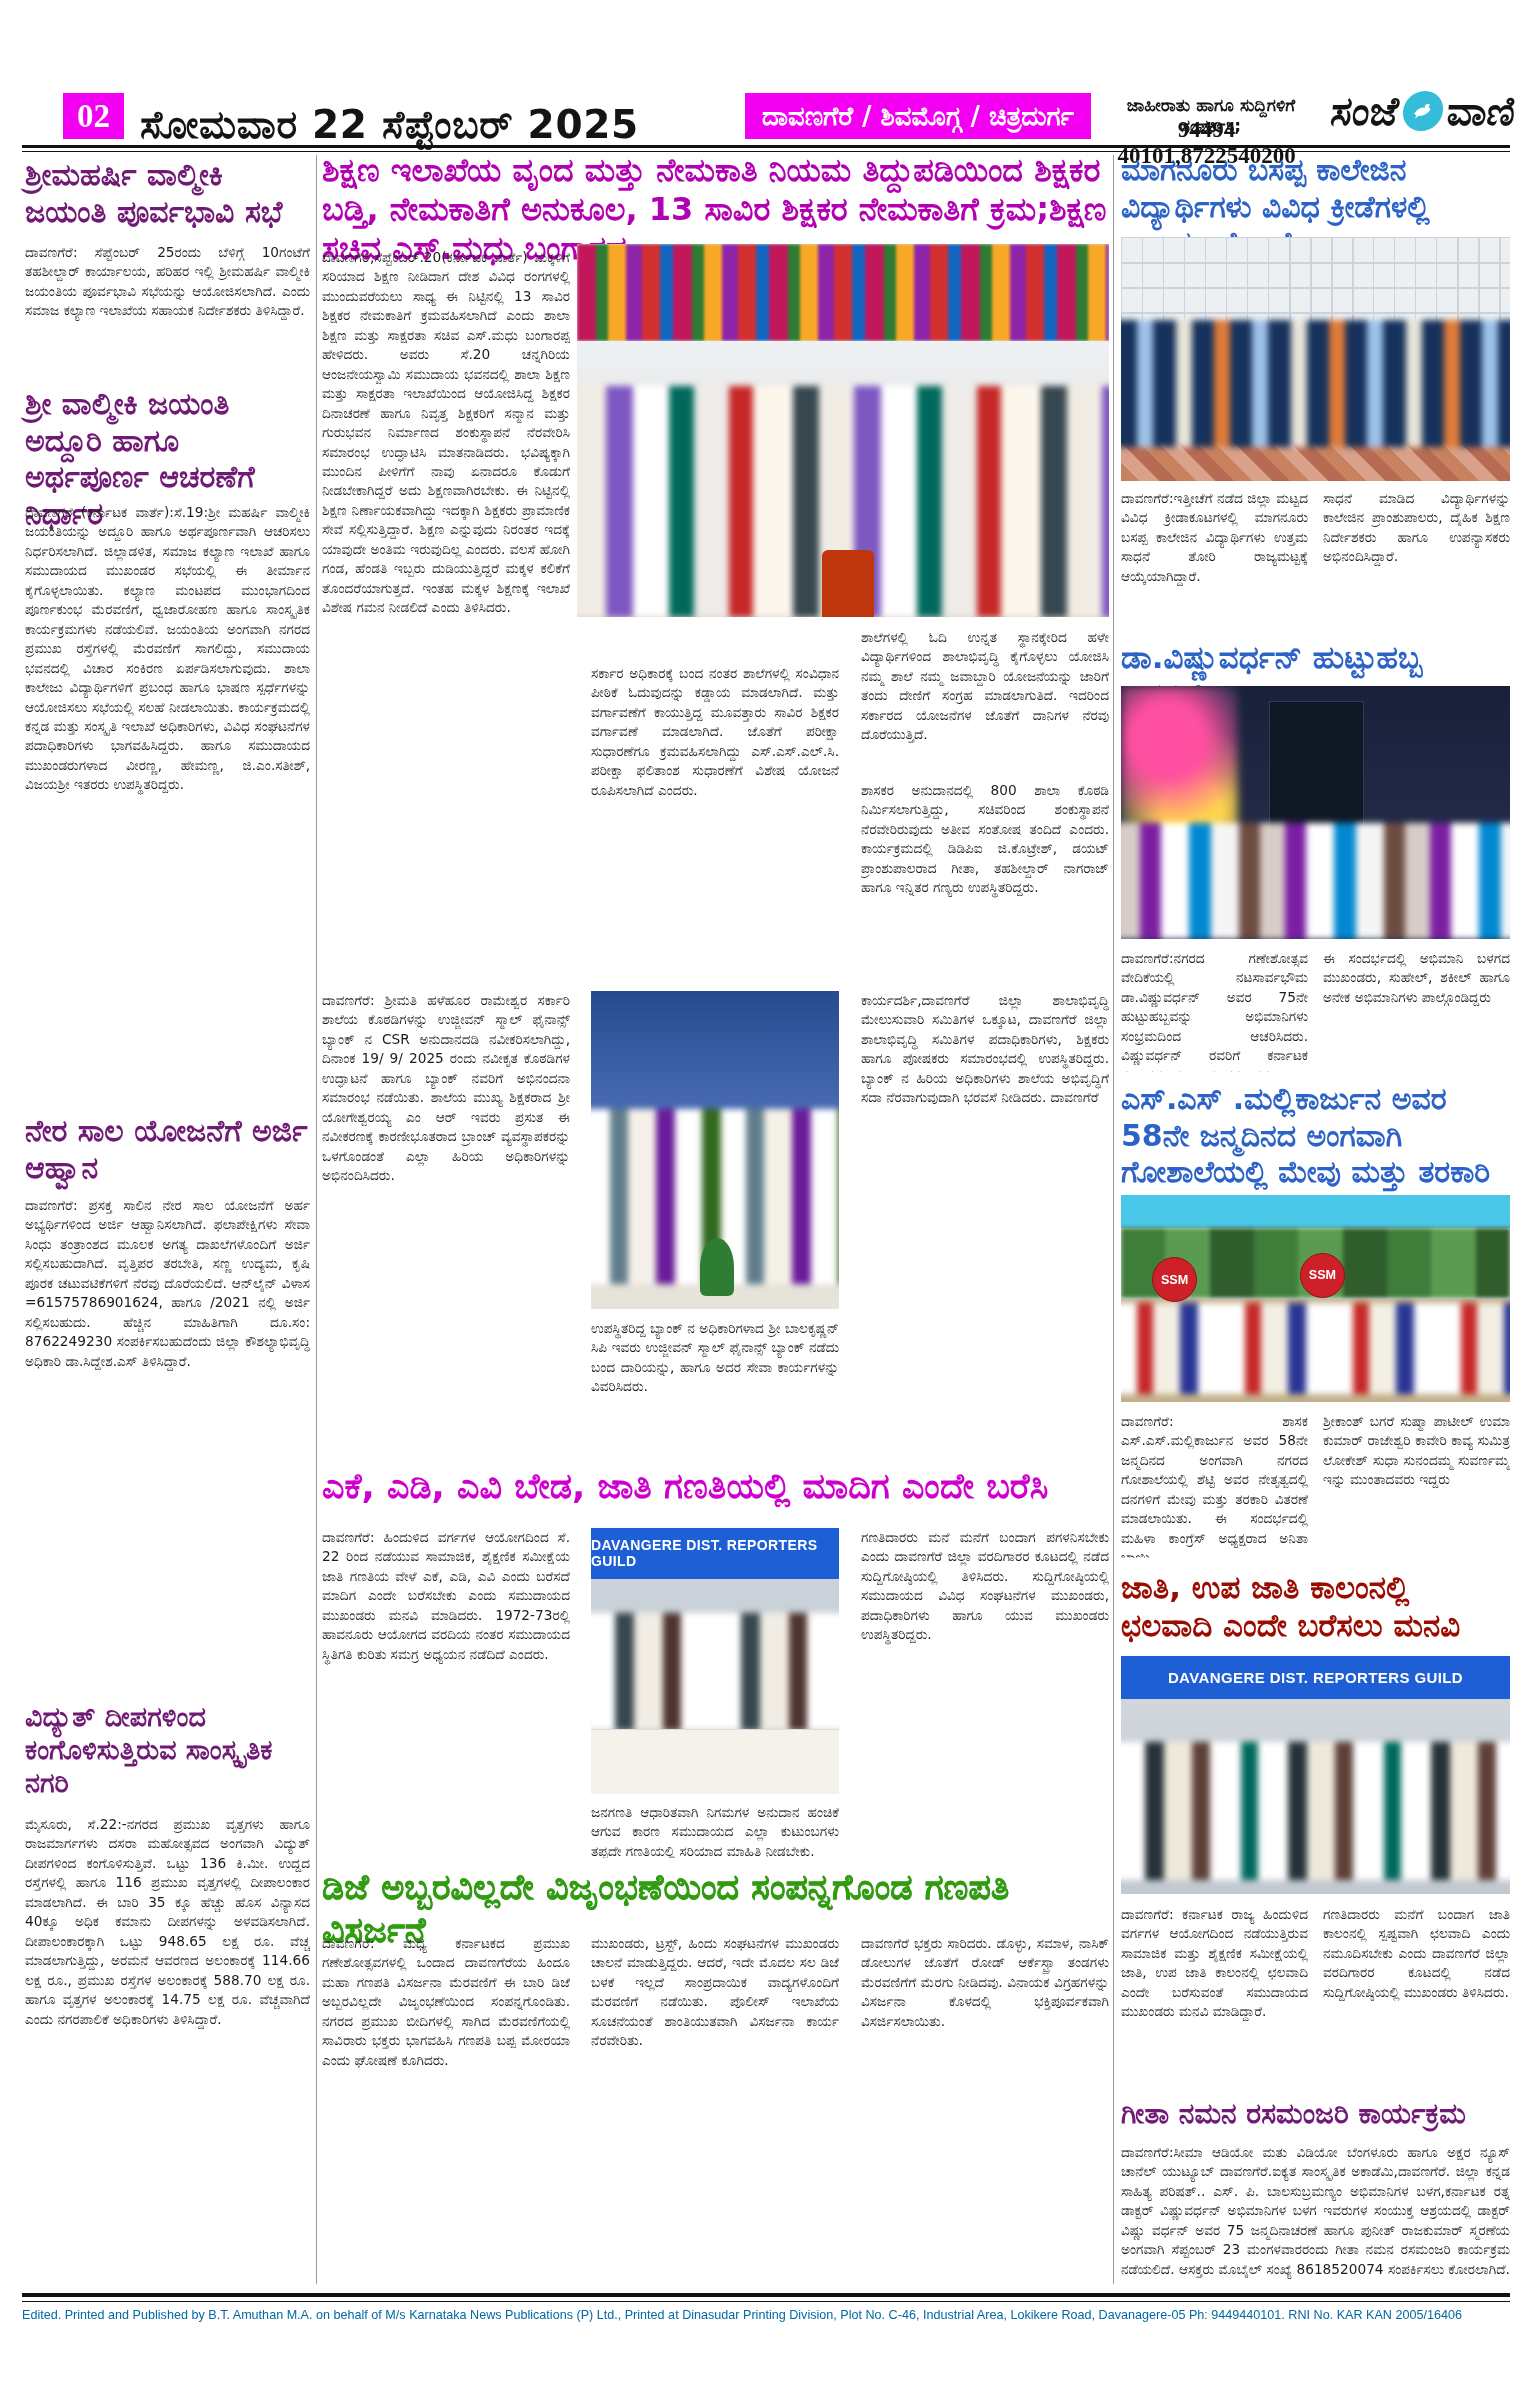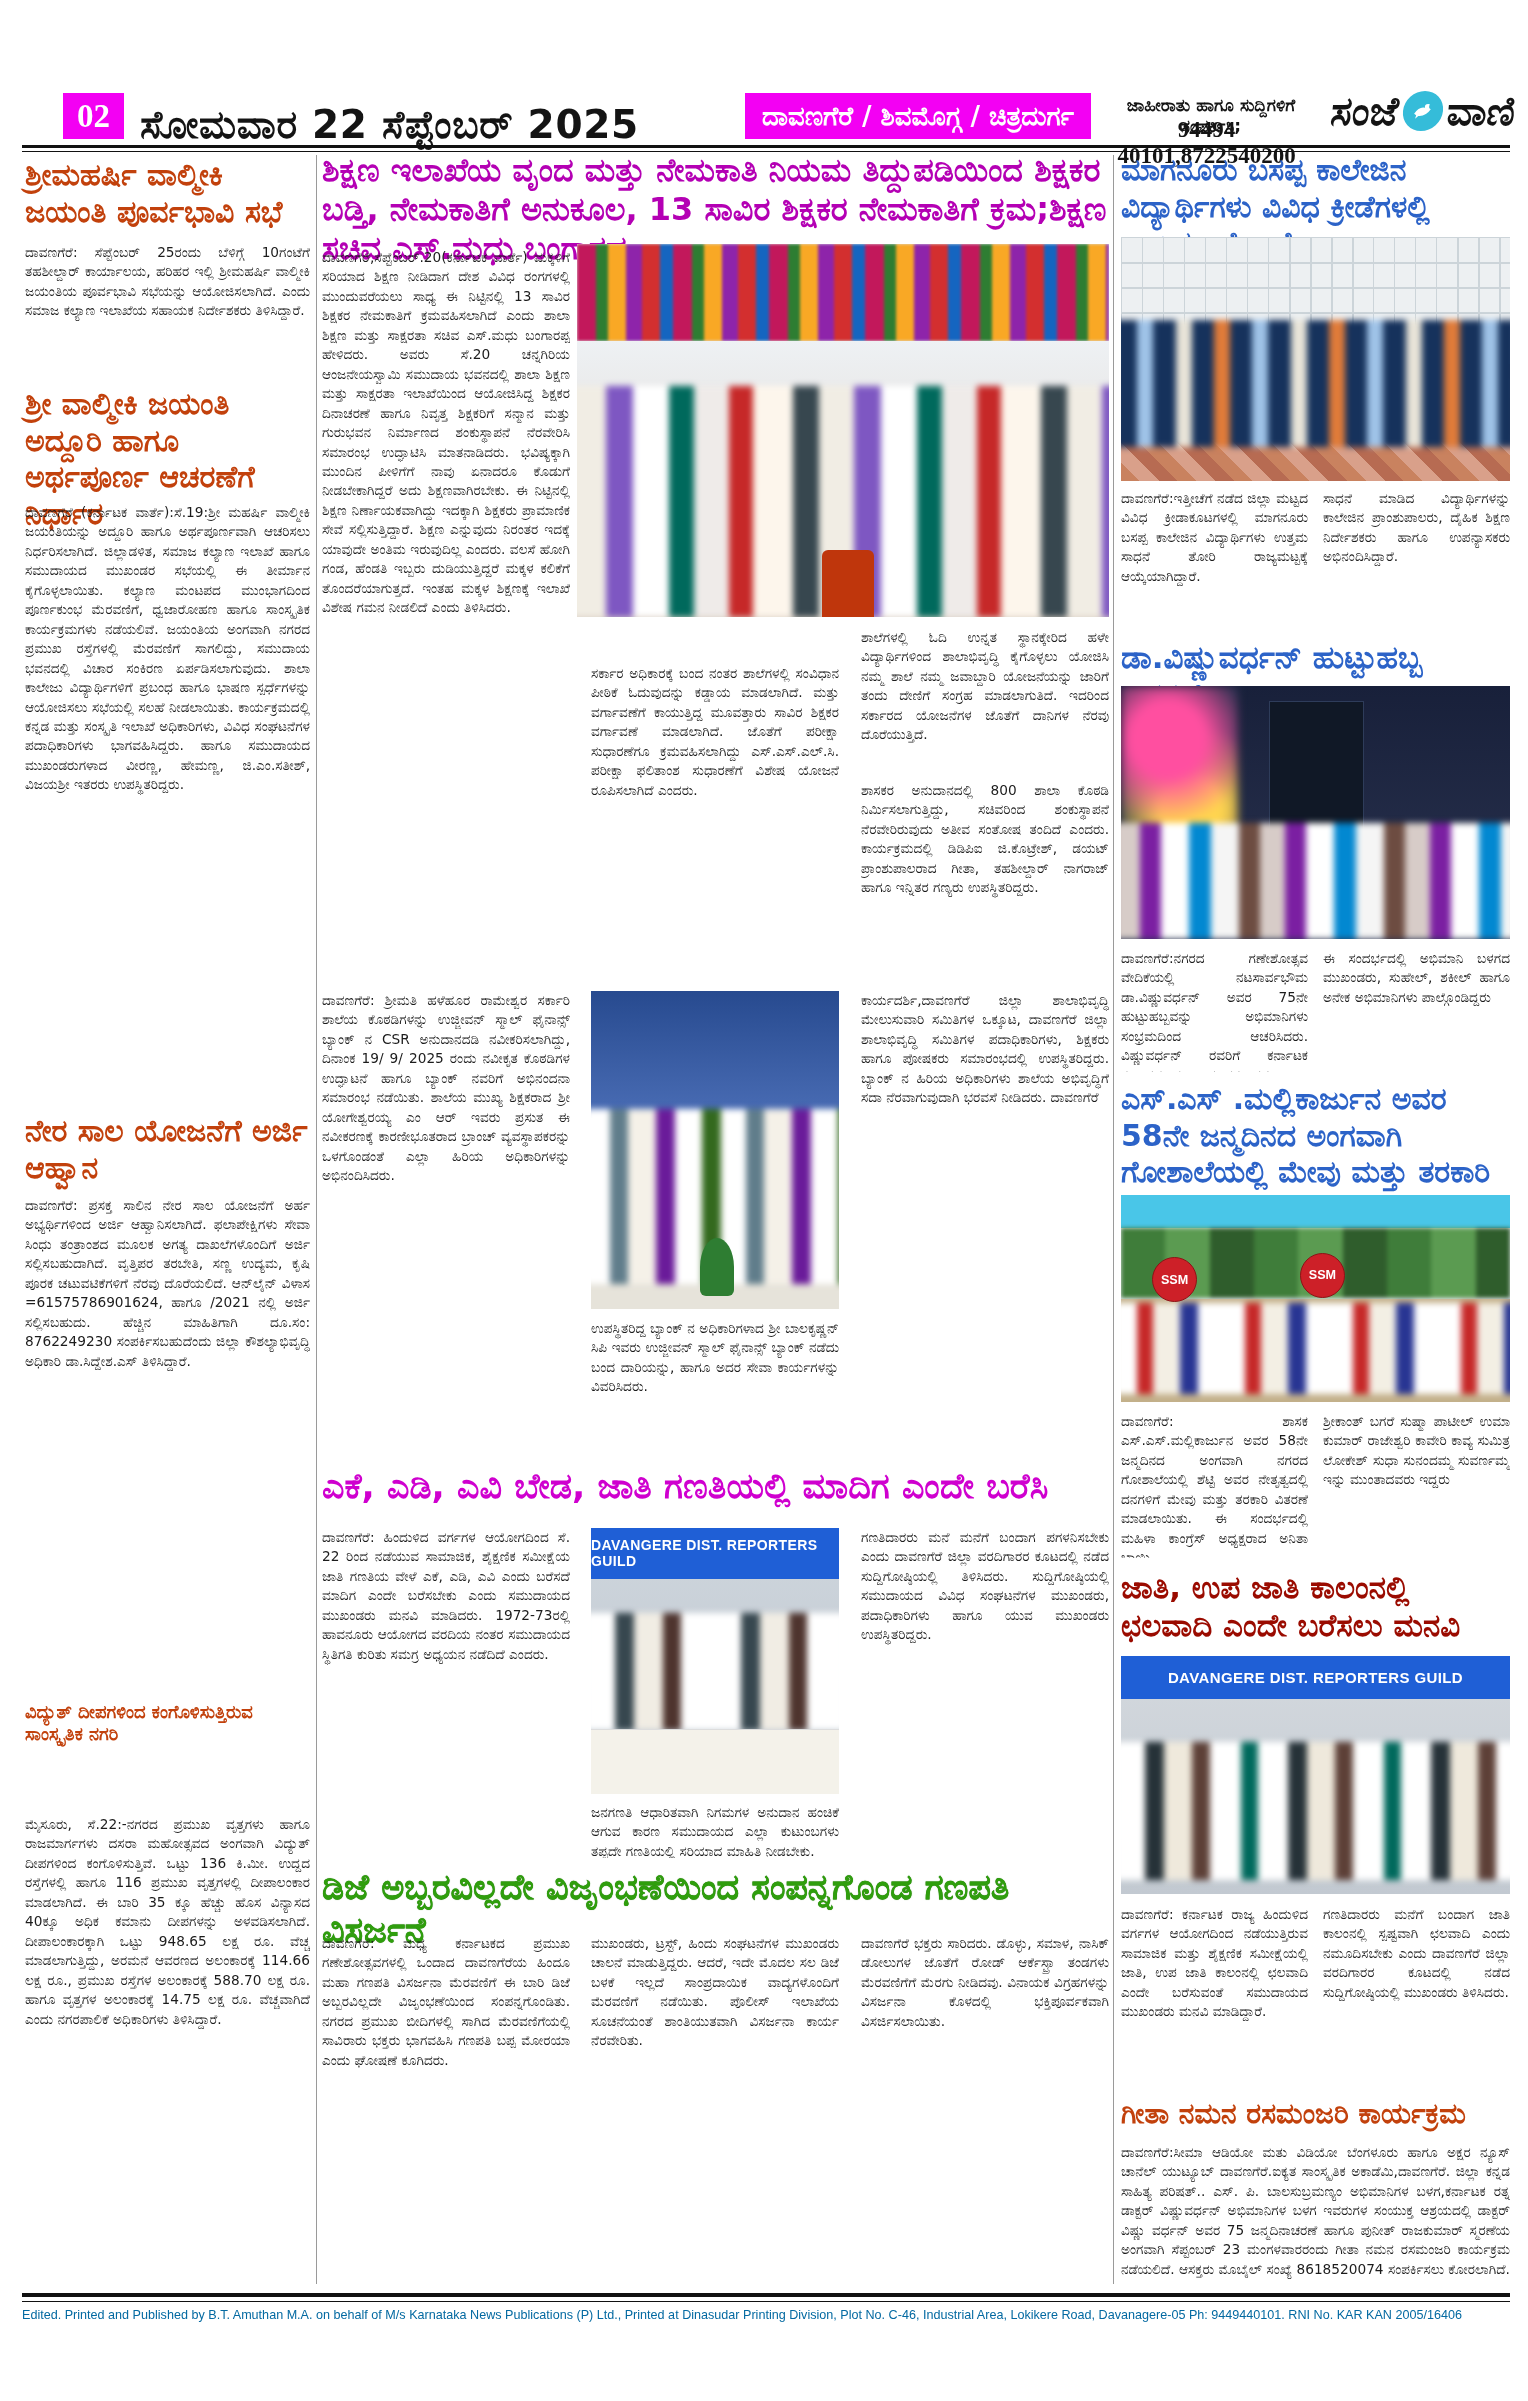--- a/index.html
+++ b/index.html
@@ -16,21 +16,21 @@
   .contact2{font-weight:bold;font-size:23px;text-align:center;font-family:"Liberation Serif",serif;}
   .masthead{display:flex;align-items:center;gap:4.4px;font-weight:bold;font-size:40px;
             font-family:"DejaVu Serif",serif;transform:skewX(-6deg);}
   .mast-circle{width:40px;height:40px;border-radius:50%;background:#35bcd9;display:flex;
                align-items:center;justify-content:center;flex:0 0 auto;}
   .rule-double{border-top:3px solid #111;border-bottom:0.7px solid #111;height:3px;}
   .rule-footer{border-top:4.4px solid #111;border-bottom:0.7px solid #111;height:3.7px;}
   .vdiv{width:0.7px;background:#9a9a9a;}
   
   .hl{font-weight:bold;line-height:1.22;letter-spacing:0;}
-  .hl-black{color:#c2410c;}
+  .hl-black{color:#701a75;}
   .hl-magenta{color:#cf00cf;}
   .hl-purple{color:#b400b4;}
   .hl-blue{color:#2c63c8;}
   .hl-red{color:#9a0b00;}
   .hl-green{color:#2f9e0d;text-shadow:0 0 0.7px #1c6c06;}
   
   .body-txt{font-size:13.7px;line-height:1.42;text-align:justify;color:#1c1c1c;
             overflow:hidden;word-break:break-word;}
   
   .photo{overflow:hidden;background:#dde1e5;}
@@ -68,21 +68,21 @@
 
   <div class="abs hl hl-black" style="left:25px;top:157px;width:285px;font-size:30px;">ಶ್ರೀಮಹರ್ಷಿ ವಾಲ್ಮೀಕಿ ಜಯಂತಿ ಪೂರ್ವಭಾವಿ ಸಭೆ</div>
   <div class="abs body-txt" style="left:25px;top:243px;width:285px;height:133px;">ದಾವಣಗೆರೆ: ಸೆಪ್ಟೆಂಬರ್ 25ರಂದು ಬೆಳಿಗ್ಗೆ 10ಗಂಟೆಗೆ ತಹಶೀಲ್ದಾರ್ ಕಾರ್ಯಾಲಯ, ಹರಿಹರ ಇಲ್ಲಿ ಶ್ರೀಮಹರ್ಷಿ ವಾಲ್ಮೀಕಿ ಜಯಂತಿಯ ಪೂರ್ವಭಾವಿ ಸಭೆಯನ್ನು ಆಯೋಜಿಸಲಾಗಿದೆ. ಎಂದು ಸಮಾಜ ಕಲ್ಯಾಣ ಇಲಾಖೆಯ ಸಹಾಯಕ ನಿರ್ದೇಶಕರು ತಿಳಿಸಿದ್ದಾರೆ.</div>
 
   <div class="abs hl hl-black" style="left:25px;top:386px;width:285px;font-size:30px;">ಶ್ರೀ ವಾಲ್ಮೀಕಿ ಜಯಂತಿ ಅದ್ದೂರಿ ಹಾಗೂ ಅರ್ಥಪೂರ್ಣ ಆಚರಣೆಗೆ ನಿರ್ಧಾರ</div>
   <div class="abs body-txt" style="left:25px;top:503px;width:285px;height:595px;">ದಾವಣಗೆರೆ (ಕರ್ನಾಟಕ ವಾರ್ತೆ):ಸೆ.19:ಶ್ರೀ ಮಹರ್ಷಿ ವಾಲ್ಮೀಕಿ ಜಯಂತಿಯನ್ನು ಅದ್ದೂರಿ ಹಾಗೂ ಅರ್ಥಪೂರ್ಣವಾಗಿ ಆಚರಿಸಲು ನಿರ್ಧರಿಸಲಾಗಿದೆ. ಜಿಲ್ಲಾಡಳಿತ, ಸಮಾಜ ಕಲ್ಯಾಣ ಇಲಾಖೆ ಹಾಗೂ ಸಮುದಾಯದ ಮುಖಂಡರ ಸಭೆಯಲ್ಲಿ ಈ ತೀರ್ಮಾನ ಕೈಗೊಳ್ಳಲಾಯಿತು. ಕಲ್ಯಾಣ ಮಂಟಪದ ಮುಂಭಾಗದಿಂದ ಪೂರ್ಣಕುಂಭ ಮೆರವಣಿಗೆ, ಧ್ವಜಾರೋಹಣ ಹಾಗೂ ಸಾಂಸ್ಕೃತಿಕ ಕಾರ್ಯಕ್ರಮಗಳು ನಡೆಯಲಿವೆ. ಜಯಂತಿಯ ಅಂಗವಾಗಿ ನಗರದ ಪ್ರಮುಖ ರಸ್ತೆಗಳಲ್ಲಿ ಮೆರವಣಿಗೆ ಸಾಗಲಿದ್ದು, ಸಮುದಾಯ ಭವನದಲ್ಲಿ ವಿಚಾರ ಸಂಕಿರಣ ಏರ್ಪಡಿಸಲಾಗುವುದು. ಶಾಲಾ ಕಾಲೇಜು ವಿದ್ಯಾರ್ಥಿಗಳಿಗೆ ಪ್ರಬಂಧ ಹಾಗೂ ಭಾಷಣ ಸ್ಪರ್ಧೆಗಳನ್ನು ಆಯೋಜಿಸಲು ಸಭೆಯಲ್ಲಿ ಸಲಹೆ ನೀಡಲಾಯಿತು. ಕಾರ್ಯಕ್ರಮದಲ್ಲಿ ಕನ್ನಡ ಮತ್ತು ಸಂಸ್ಕೃತಿ ಇಲಾಖೆ ಅಧಿಕಾರಿಗಳು, ವಿವಿಧ ಸಂಘಟನೆಗಳ ಪದಾಧಿಕಾರಿಗಳು ಭಾಗವಹಿಸಿದ್ದರು. ಹಾಗೂ ಸಮುದಾಯದ ಮುಖಂಡರುಗಳಾದ ವೀರಣ್ಣ, ಹೇಮಣ್ಣ, ಜಿ.ಎಂ.ಸತೀಶ್, ವಿಜಯಶ್ರೀ ಇತರರು ಉಪಸ್ಥಿತರಿದ್ದರು.</div>
 
   <div class="abs hl hl-black" style="left:25px;top:1113px;width:285px;font-size:30px;">ನೇರ ಸಾಲ ಯೋಜನೆಗೆ ಅರ್ಜಿ ಆಹ್ವಾನ</div>
   <div class="abs body-txt" style="left:25px;top:1196px;width:285px;height:488px;">ದಾವಣಗೆರೆ: ಪ್ರಸಕ್ತ ಸಾಲಿನ ನೇರ ಸಾಲ ಯೋಜನೆಗೆ ಅರ್ಹ ಅಭ್ಯರ್ಥಿಗಳಿಂದ ಅರ್ಜಿ ಆಹ್ವಾನಿಸಲಾಗಿದೆ. ಫಲಾಪೇಕ್ಷಿಗಳು ಸೇವಾ ಸಿಂಧು ತಂತ್ರಾಂಶದ ಮೂಲಕ ಅಗತ್ಯ ದಾಖಲೆಗಳೊಂದಿಗೆ ಅರ್ಜಿ ಸಲ್ಲಿಸಬಹುದಾಗಿದೆ. ವೃತ್ತಿಪರ ತರಬೇತಿ, ಸಣ್ಣ ಉದ್ಯಮ, ಕೃಷಿ ಪೂರಕ ಚಟುವಟಿಕೆಗಳಿಗೆ ನೆರವು ದೊರೆಯಲಿದೆ. ಆನ್‌ಲೈನ್ ವಿಳಾಸ =61575786901624, ಹಾಗೂ /2021 ನಲ್ಲಿ ಅರ್ಜಿ ಸಲ್ಲಿಸಬಹುದು. ಹೆಚ್ಚಿನ ಮಾಹಿತಿಗಾಗಿ ದೂ.ಸಂ: 8762249230 ಸಂಪರ್ಕಿಸಬಹುದೆಂದು ಜಿಲ್ಲಾ ಕೌಶಲ್ಯಾಭಿವೃದ್ಧಿ ಅಧಿಕಾರಿ ಡಾ.ಸಿದ್ದೇಶ.ಎಸ್ ತಿಳಿಸಿದ್ದಾರೆ.</div>
 
-  <div class="abs hl hl-black" style="left:25px;top:1701px;width:285px;font-size:18px;">ವಿದ್ಯುತ್ ದೀಪಗಳಿಂದ ಕಂಗೊಳಿಸುತ್ತಿರುವ ಸಾಂಸ್ಕೃತಿಕ ನಗರಿ</div>
+  <div class="abs hl hl-black" style="left:25px;top:1701px;width:285px;font-size:27px;">ವಿದ್ಯುತ್ ದೀಪಗಳಿಂದ ಕಂಗೊಳಿಸುತ್ತಿರುವ ಸಾಂಸ್ಕೃತಿಕ ನಗರಿ</div>
   <div class="abs body-txt" style="left:25px;top:1815px;width:285px;height:466px;">ಮೈಸೂರು, ಸೆ.22:-ನಗರದ ಪ್ರಮುಖ ವೃತ್ತಗಳು ಹಾಗೂ ರಾಜಮಾರ್ಗಗಳು ದಸರಾ ಮಹೋತ್ಸವದ ಅಂಗವಾಗಿ ವಿದ್ಯುತ್ ದೀಪಗಳಿಂದ ಕಂಗೊಳಿಸುತ್ತಿವೆ. ಒಟ್ಟು 136 ಕಿ.ಮೀ. ಉದ್ದದ ರಸ್ತೆಗಳಲ್ಲಿ ಹಾಗೂ 116 ಪ್ರಮುಖ ವೃತ್ತಗಳಲ್ಲಿ ದೀಪಾಲಂಕಾರ ಮಾಡಲಾಗಿದೆ. ಈ ಬಾರಿ 35 ಕ್ಕೂ ಹೆಚ್ಚು ಹೊಸ ವಿನ್ಯಾಸದ 40ಕ್ಕೂ ಅಧಿಕ ಕಮಾನು ದೀಪಗಳನ್ನು ಅಳವಡಿಸಲಾಗಿದೆ. ದೀಪಾಲಂಕಾರಕ್ಕಾಗಿ ಒಟ್ಟು 948.65 ಲಕ್ಷ ರೂ. ವೆಚ್ಚ ಮಾಡಲಾಗುತ್ತಿದ್ದು, ಅರಮನೆ ಆವರಣದ ಅಲಂಕಾರಕ್ಕೆ 114.66 ಲಕ್ಷ ರೂ., ಪ್ರಮುಖ ರಸ್ತೆಗಳ ಅಲಂಕಾರಕ್ಕೆ 588.70 ಲಕ್ಷ ರೂ. ಹಾಗೂ ವೃತ್ತಗಳ ಅಲಂಕಾರಕ್ಕೆ 14.75 ಲಕ್ಷ ರೂ. ವೆಚ್ಚವಾಗಿದೆ ಎಂದು ನಗರಪಾಲಿಕೆ ಅಧಿಕಾರಿಗಳು ತಿಳಿಸಿದ್ದಾರೆ.</div>
 
   <div class="abs hl hl-purple" style="left:322px;top:151px;width:787px;font-size:32px;">ಶಿಕ್ಷಣ ಇಲಾಖೆಯ ವೃಂದ ಮತ್ತು ನೇಮಕಾತಿ ನಿಯಮ ತಿದ್ದುಪಡಿಯಿಂದ ಶಿಕ್ಷಕರ ಬಡ್ತಿ, ನೇಮಕಾತಿಗೆ ಅನುಕೂಲ, 13 ಸಾವಿರ ಶಿಕ್ಷಕರ ನೇಮಕಾತಿಗೆ ಕ್ರಮ;ಶಿಕ್ಷಣ ಸಚಿವ ಎಸ್.ಮಧು ಬಂಗಾರಪ್ಪ</div>
 
   <div class="abs photo" style="left:577px;top:244px;width:532px;height:373px;">
     <div class="abs" style="left:0;top:0;right:0;height:26%;filter:blur(1.5px);
          background:repeating-linear-gradient(90deg,#c2185b 0 19px,#2e7d32 19px 31px,#f9a825 31px 49px,#8e24aa 49px 65px,#d32f2f 65px 83px,#1565c0 83px 96px);"></div>
     <div class="abs" style="left:0;top:26%;right:0;bottom:0;background:linear-gradient(#eef1f4,#d9cfc4);"></div>
     <div class="crowd" style="height:62%;bottom:0;
          background:repeating-linear-gradient(90deg,#f1ede4 0 35px,#7e57c2 35px 62px,#ffffff 62px 98px,#00695c 98px 123px,#efebe9 123px 158px,#c62828 158px 182px,#fdf6ec 182px 222px,#37474f 222px 248px);"></div>

